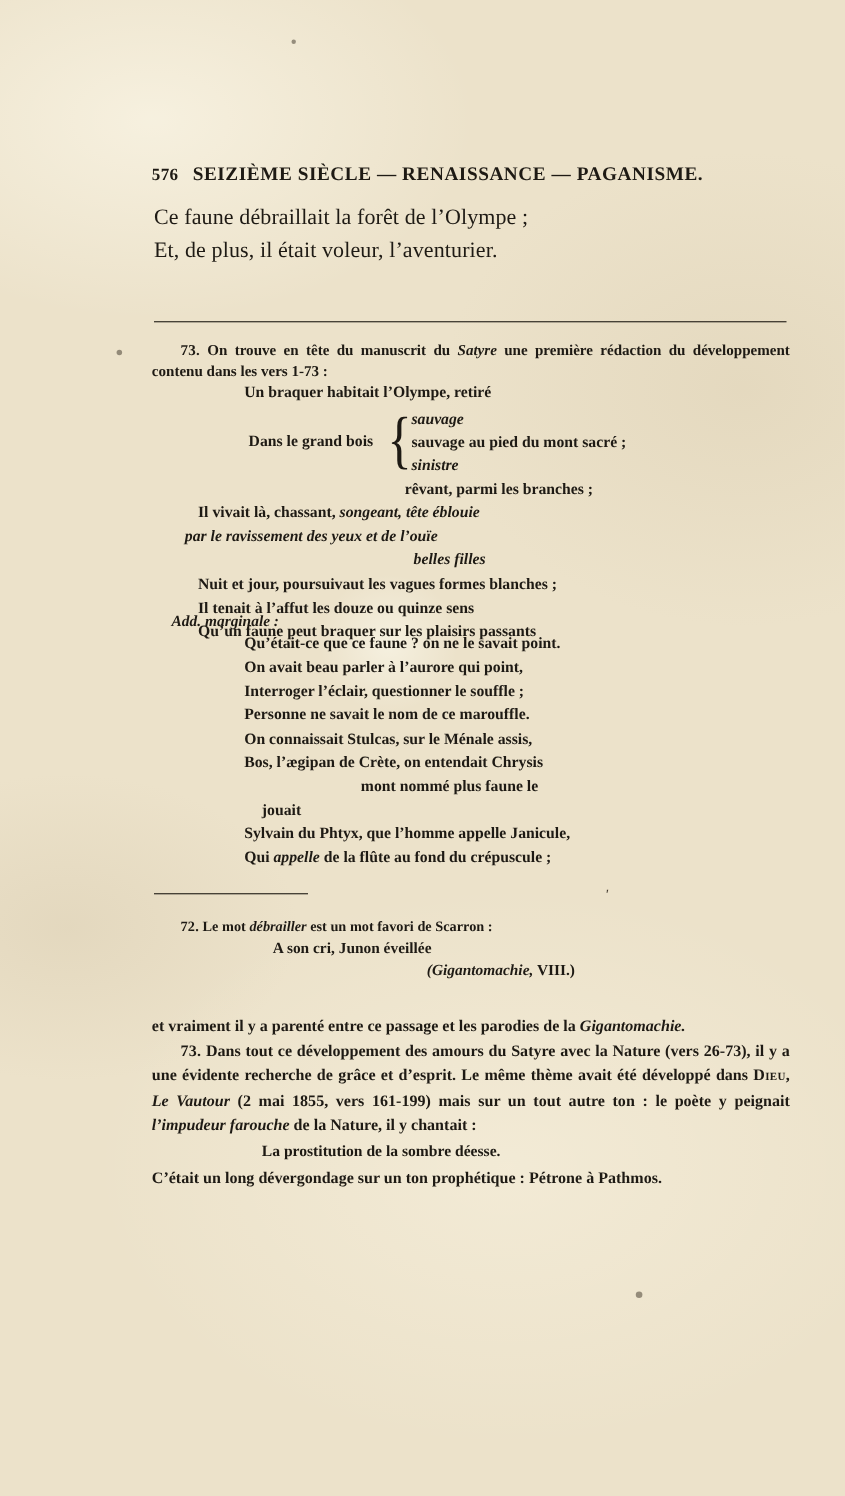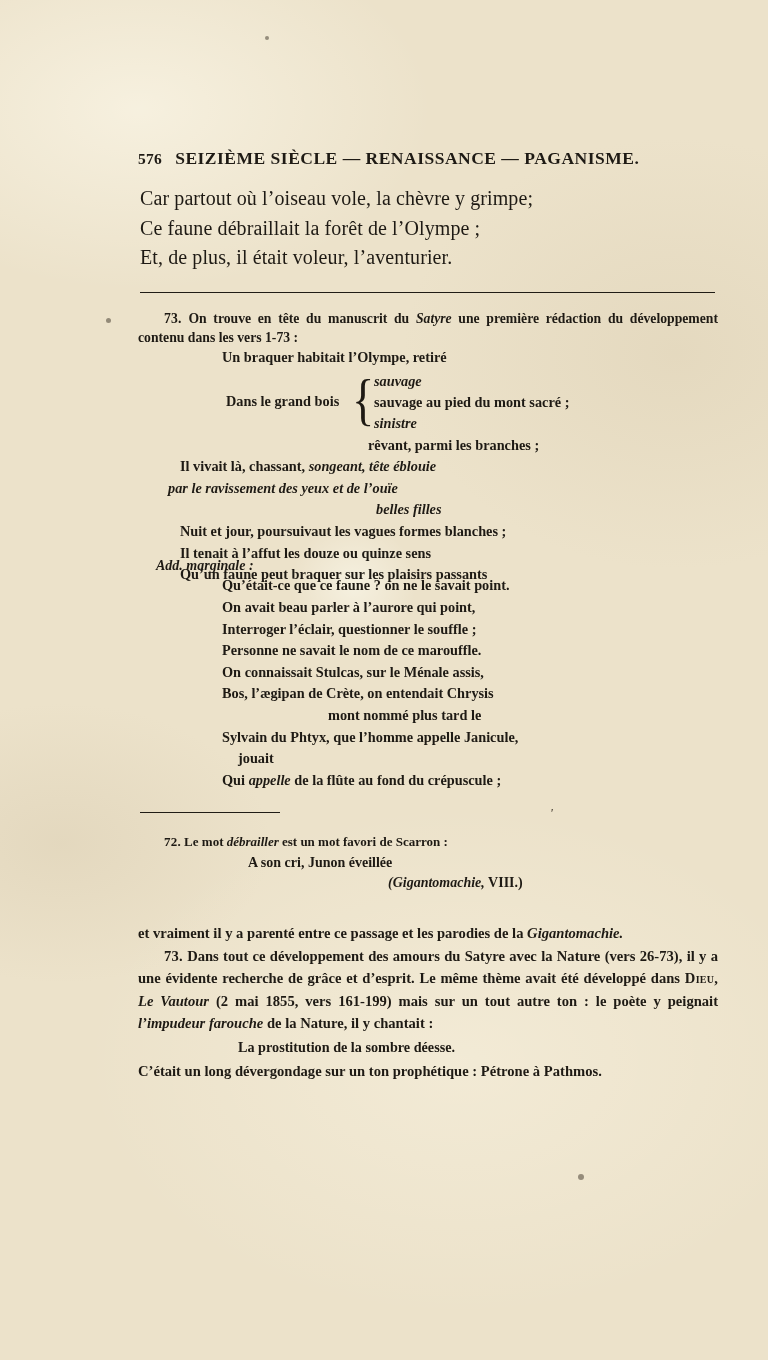--- a/index.html
+++ b/index.html
@@ -243,21 +243,20 @@
   <div class="speck" style="left:106px;top:318px;width:5px;height:5px;"></div>
   <div class="speck" style="left:578px;top:1174px;width:6px;height:6px;"></div>
 
   <div class="content">
 
     <div class="running-head">
       <span class="folio">576</span><span class="title">SEIZIÈME SIÈCLE — RENAISSANCE — PAGANISME.</span>
     </div>
 
     <div class="verse-main">
-      <div class="v">Car partout où l’oiseau vole, la chèvre y grimpe;</div>
       <div class="v">Ce faune débraillait la forêt de l’Olympe ;</div>
       <div class="v">Et, de plus, il était voleur, l’aventurier.</div>
     </div>
 
     <div class="rule-long"></div>
 
     <div class="note" id="note-73-top">
       <div class="para">
         <span class="num">73.</span>
         <span>On trouve en tête du manuscrit du </span><i>Satyre</i><span> une première rédaction du développement contenu dans les vers 1-73 :</span>
@@ -285,23 +284,23 @@
     </div>
 
     <div class="note" id="add-marginale-block">
       <div class="add-head">Add.  marginale :</div>
       <div class="quote-line ind-4">Qu’était-ce que ce faune ? on ne le savait point.</div>
       <div class="quote-line ind-4">On avait beau parler à l’aurore qui point,</div>
       <div class="quote-line ind-4">Interroger l’éclair, questionner le souffle ;</div>
       <div class="quote-line ind-4">Personne ne savait le nom de ce marouffle.</div>
       <div class="quote-line ind-4">On connaissait Stulcas, sur le Ménale assis,</div>
       <div class="quote-line ind-4">Bos, l’ægipan de Crète, on entendait Chrysis</div>
-      <div class="quote-line ind-8">mont nommé plus tard le</div>
+      <div class="quote-line ind-8">mont nommé plus faune le</div>
+      <div class="quote-line ind-5">jouait</div>
       <div class="quote-line ind-4">Sylvain du Phtyx, que l’homme appelle Janicule,</div>
-      <div class="quote-line ind-5">jouait</div>
       <div class="quote-line ind-4"><span>Qui </span><i>appelle</i><span> de la flûte au fond du crépuscule ;</span></div>
     </div>
 
     <div class="rule-short"></div>
     <div class="tick-mark">ʹ</div>
 
     <div class="note" id="note-72">
       <div class="para">
         <span class="num">72.</span>
         <span>Le mot </span><i>débrailler</i><span> est un mot favori de Scarron :</span>

